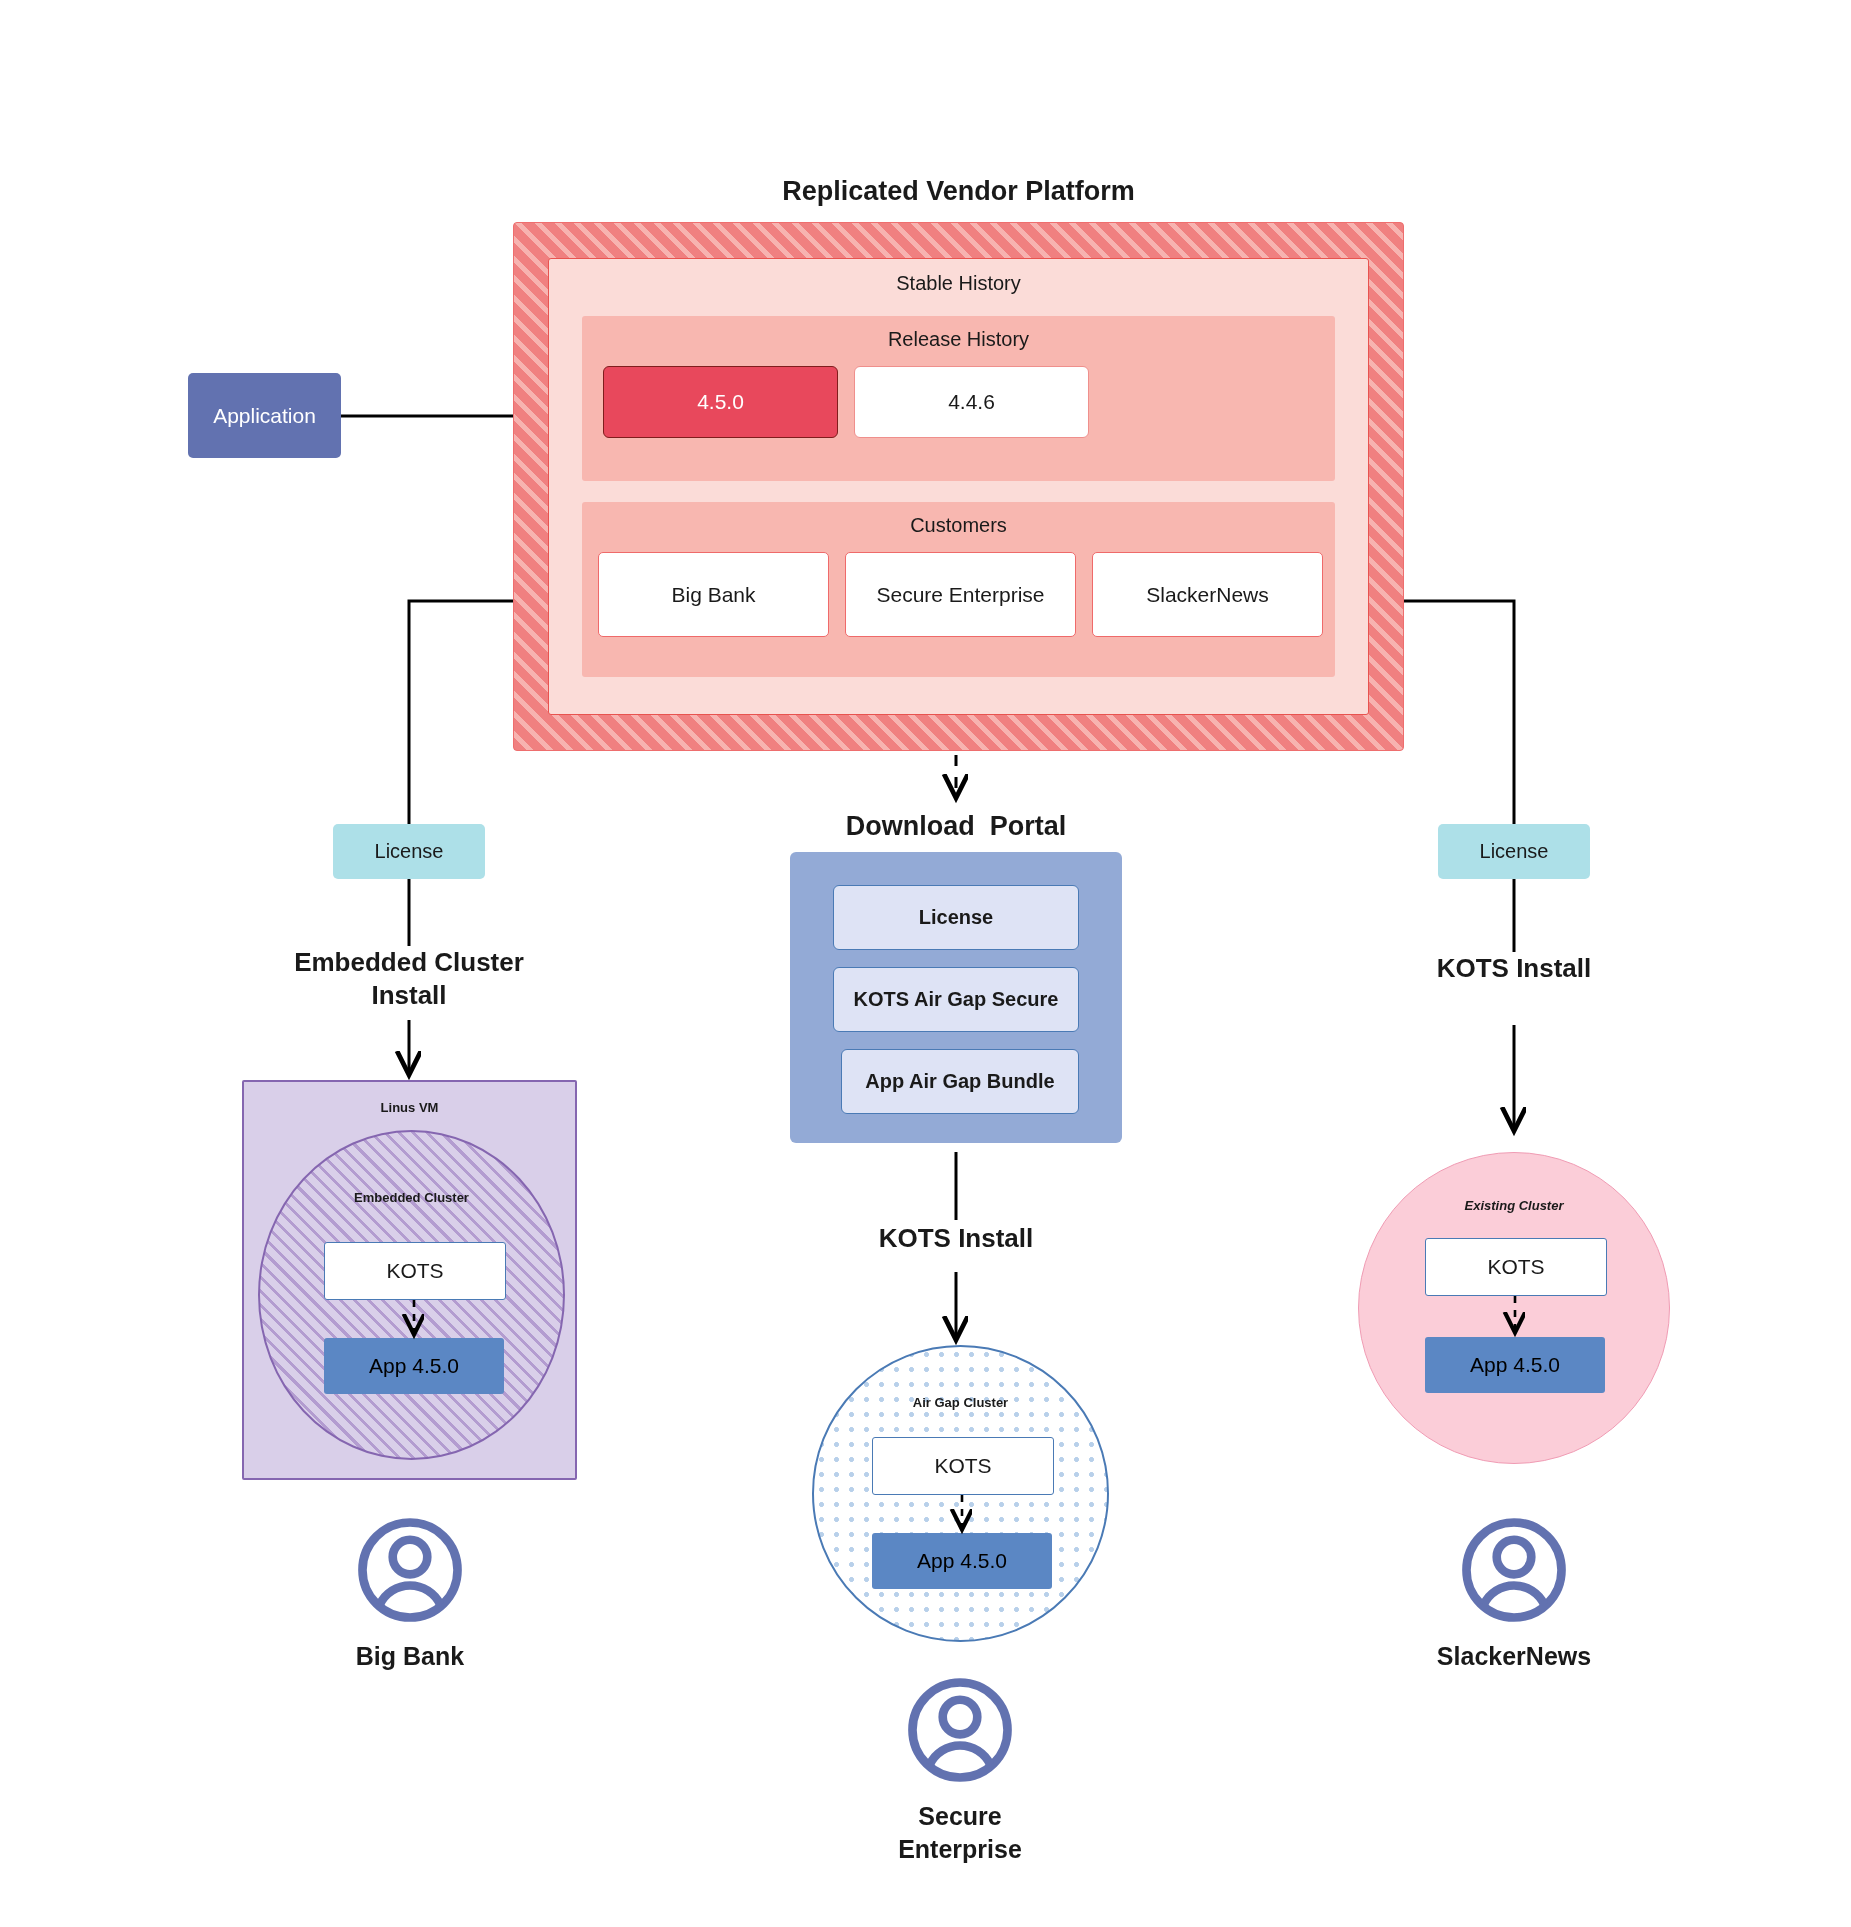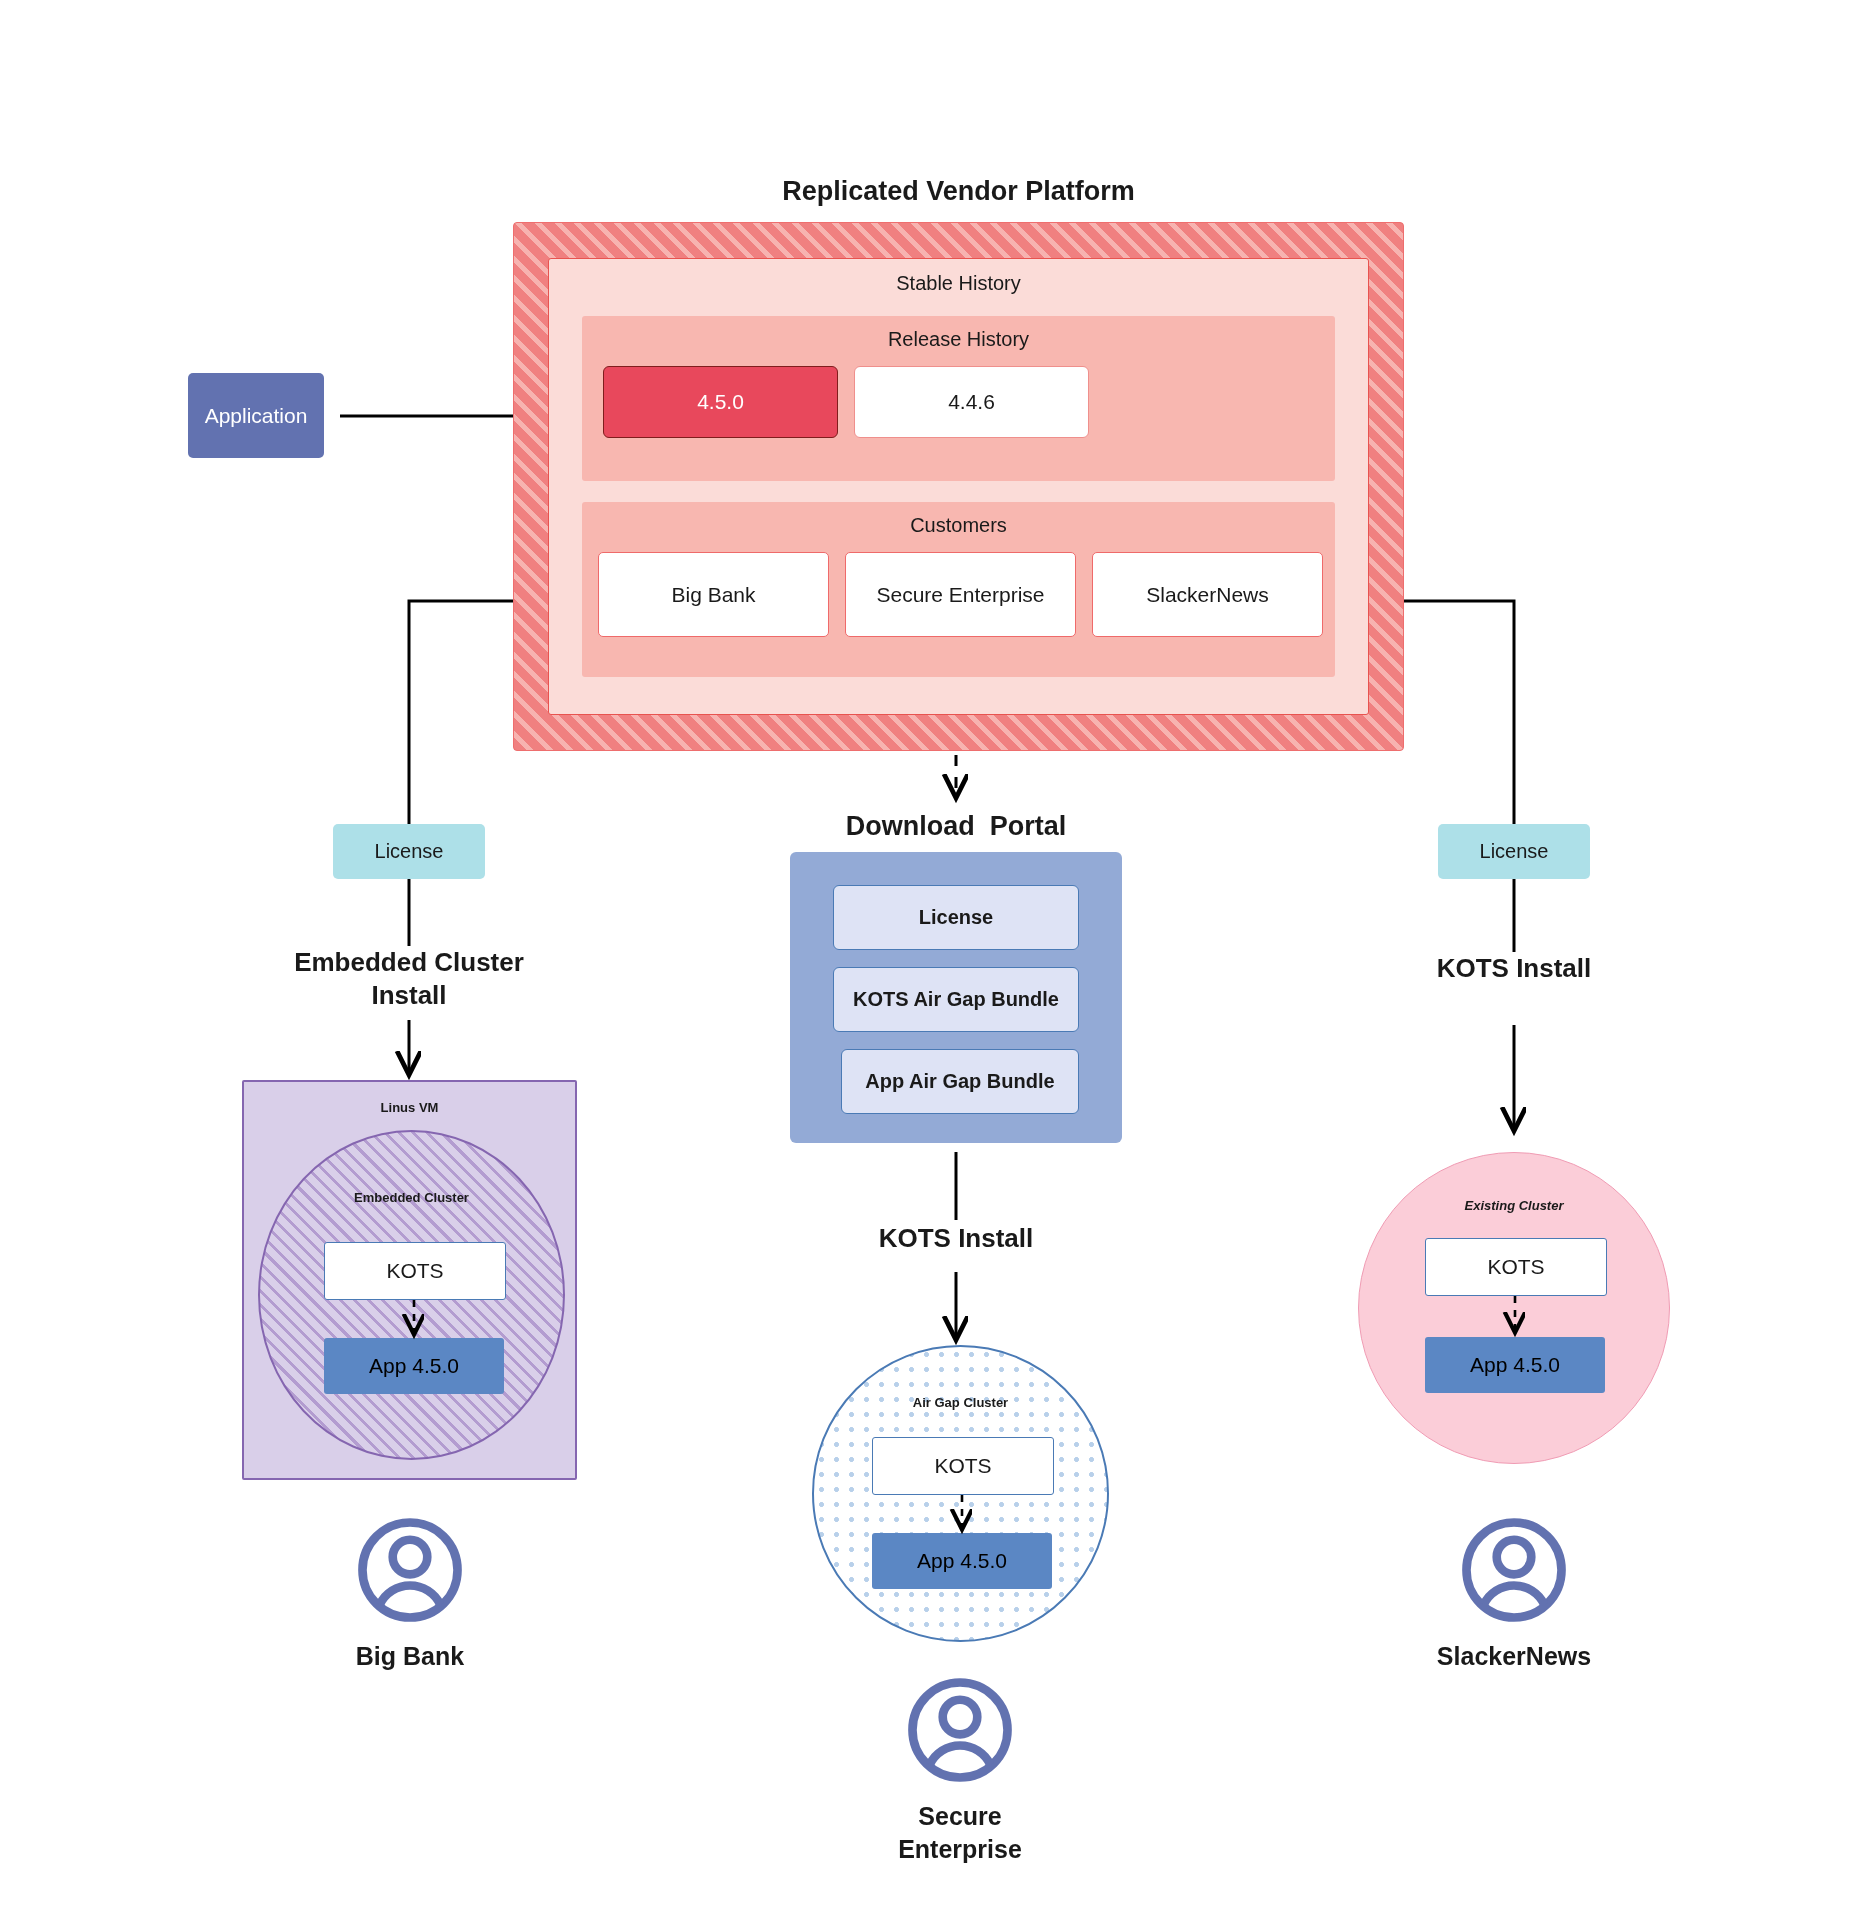--- a/index.html
+++ b/index.html
@@ -79,21 +79,21 @@
     border-radius: 5px;
     display: flex; align-items: center; justify-content: center;
     text-align: center;
     font-size: 21px;
     line-height: 1.3;
     color: #1a1a1a;
   }
 
   
   #application-node {
-    left: 188px; top: 373px; width: 136px; height: 85px;
+    left: 188px; top: 373px; width: 153px; height: 85px;
     background: #6272b0;
     border-radius: 5px;
     display: flex; align-items: center; justify-content: center;
     color: #ffffff; font-size: 21px;
   }
 
   
   .license-chip {
     position: absolute;
     width: 152px; height: 55px;
@@ -292,21 +292,21 @@
     <div class="persona-name">Big Bank</div>
   </div>
 
   <div class="lbl title-lg" style="left:790px; top:810px; width:332px;">Download  Portal</div>
 
   <div class="abs" id="download-portal">
     <div class="portal-item" style="top:33px;">
       <span>License</span>
     </div>
     <div class="portal-item" style="top:115px;">
-      <span>KOTS Air Gap Bundle</span>
+      <span>KOTS Air Gap Secure</span>
     </div>
     <div class="portal-item" style="top:197px;margin-left:8px;">
       <span>App Air Gap Bundle</span>
     </div>
   </div>
 
   <div class="lbl edge-lbl" style="left:806px; top:1222px; width:300px;">KOTS Install</div>
 
   <div class="abs" id="air-gap-cluster">
     <div class="cluster-title" style="top:48px;">Air Gap Cluster</div>

